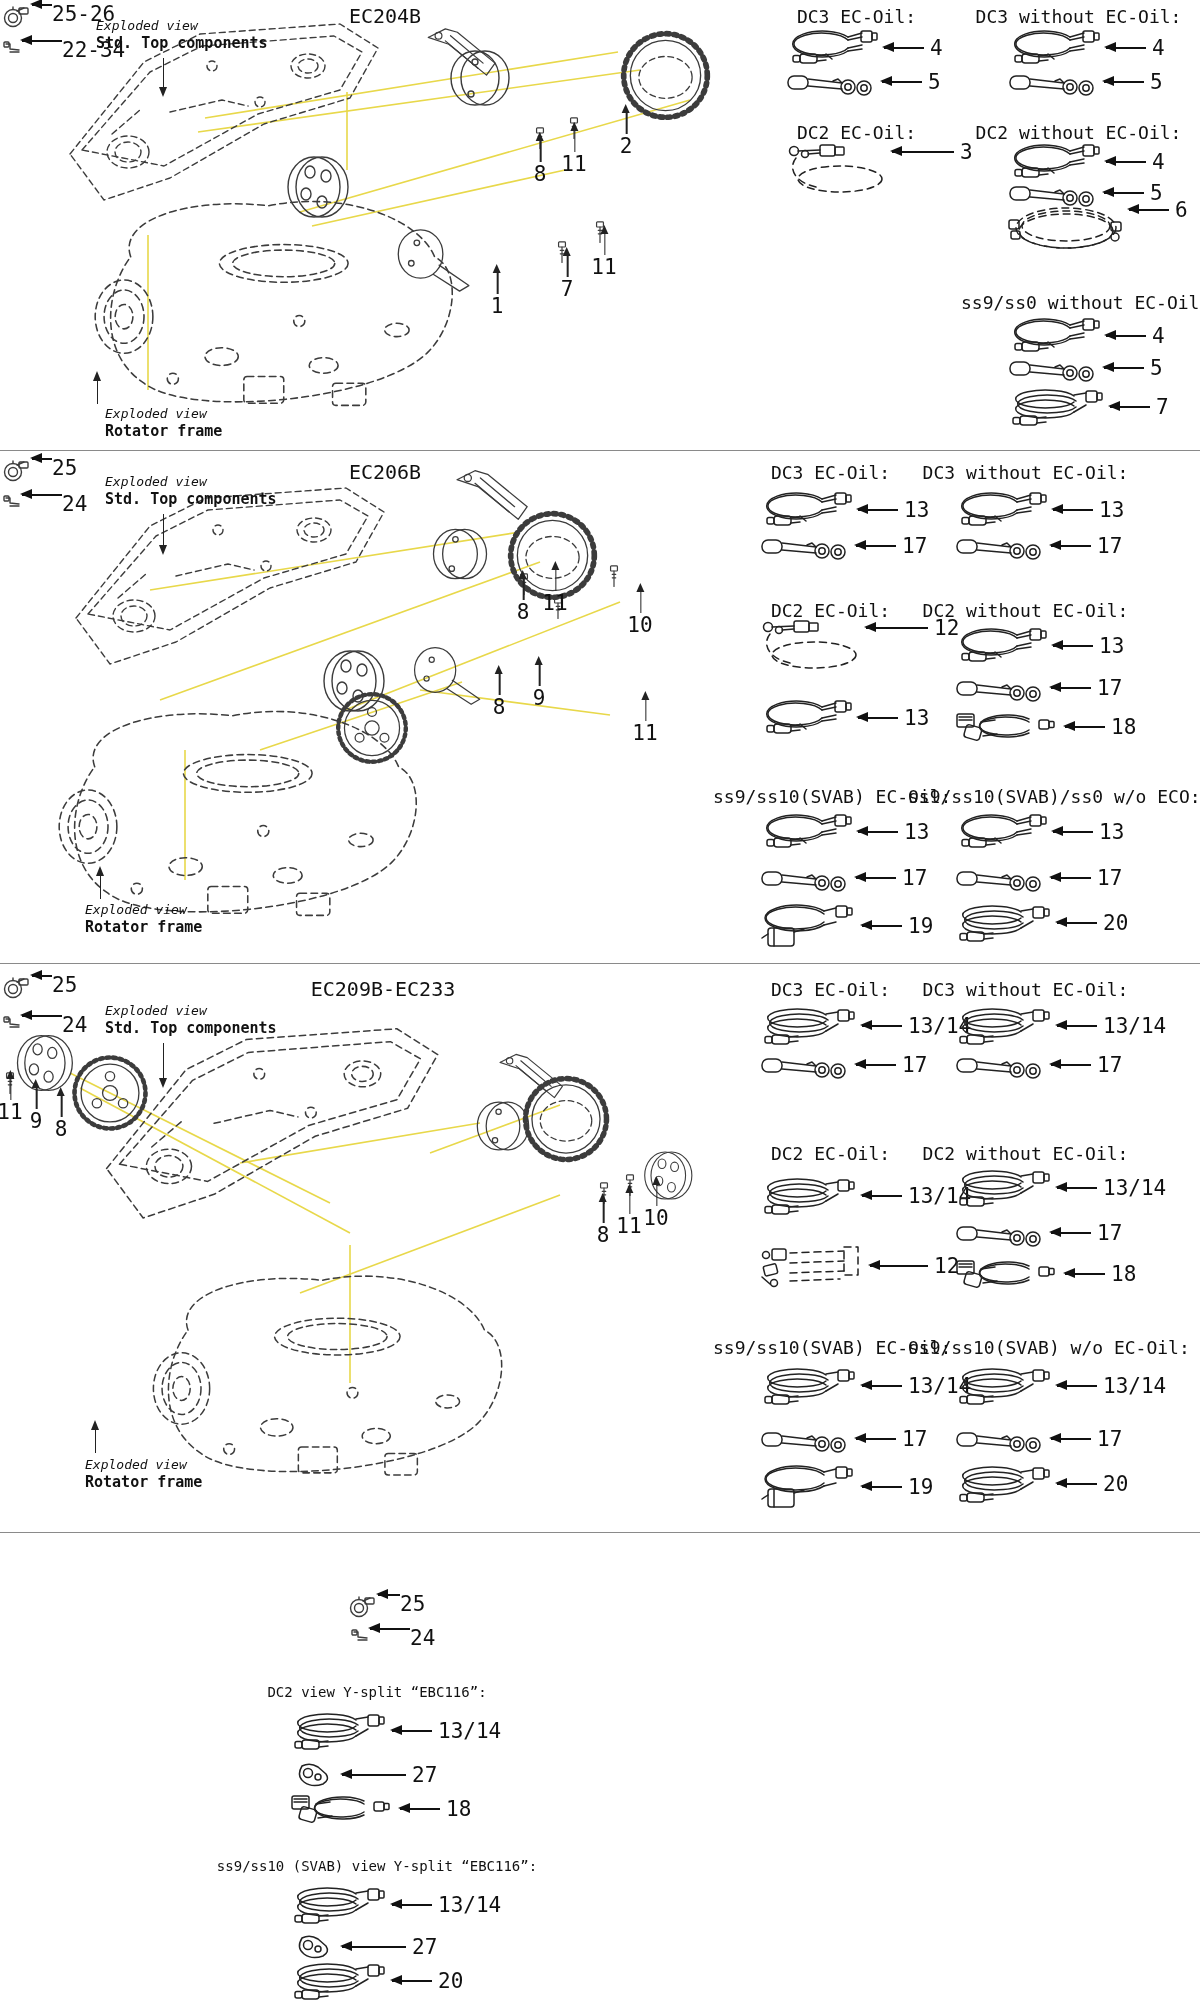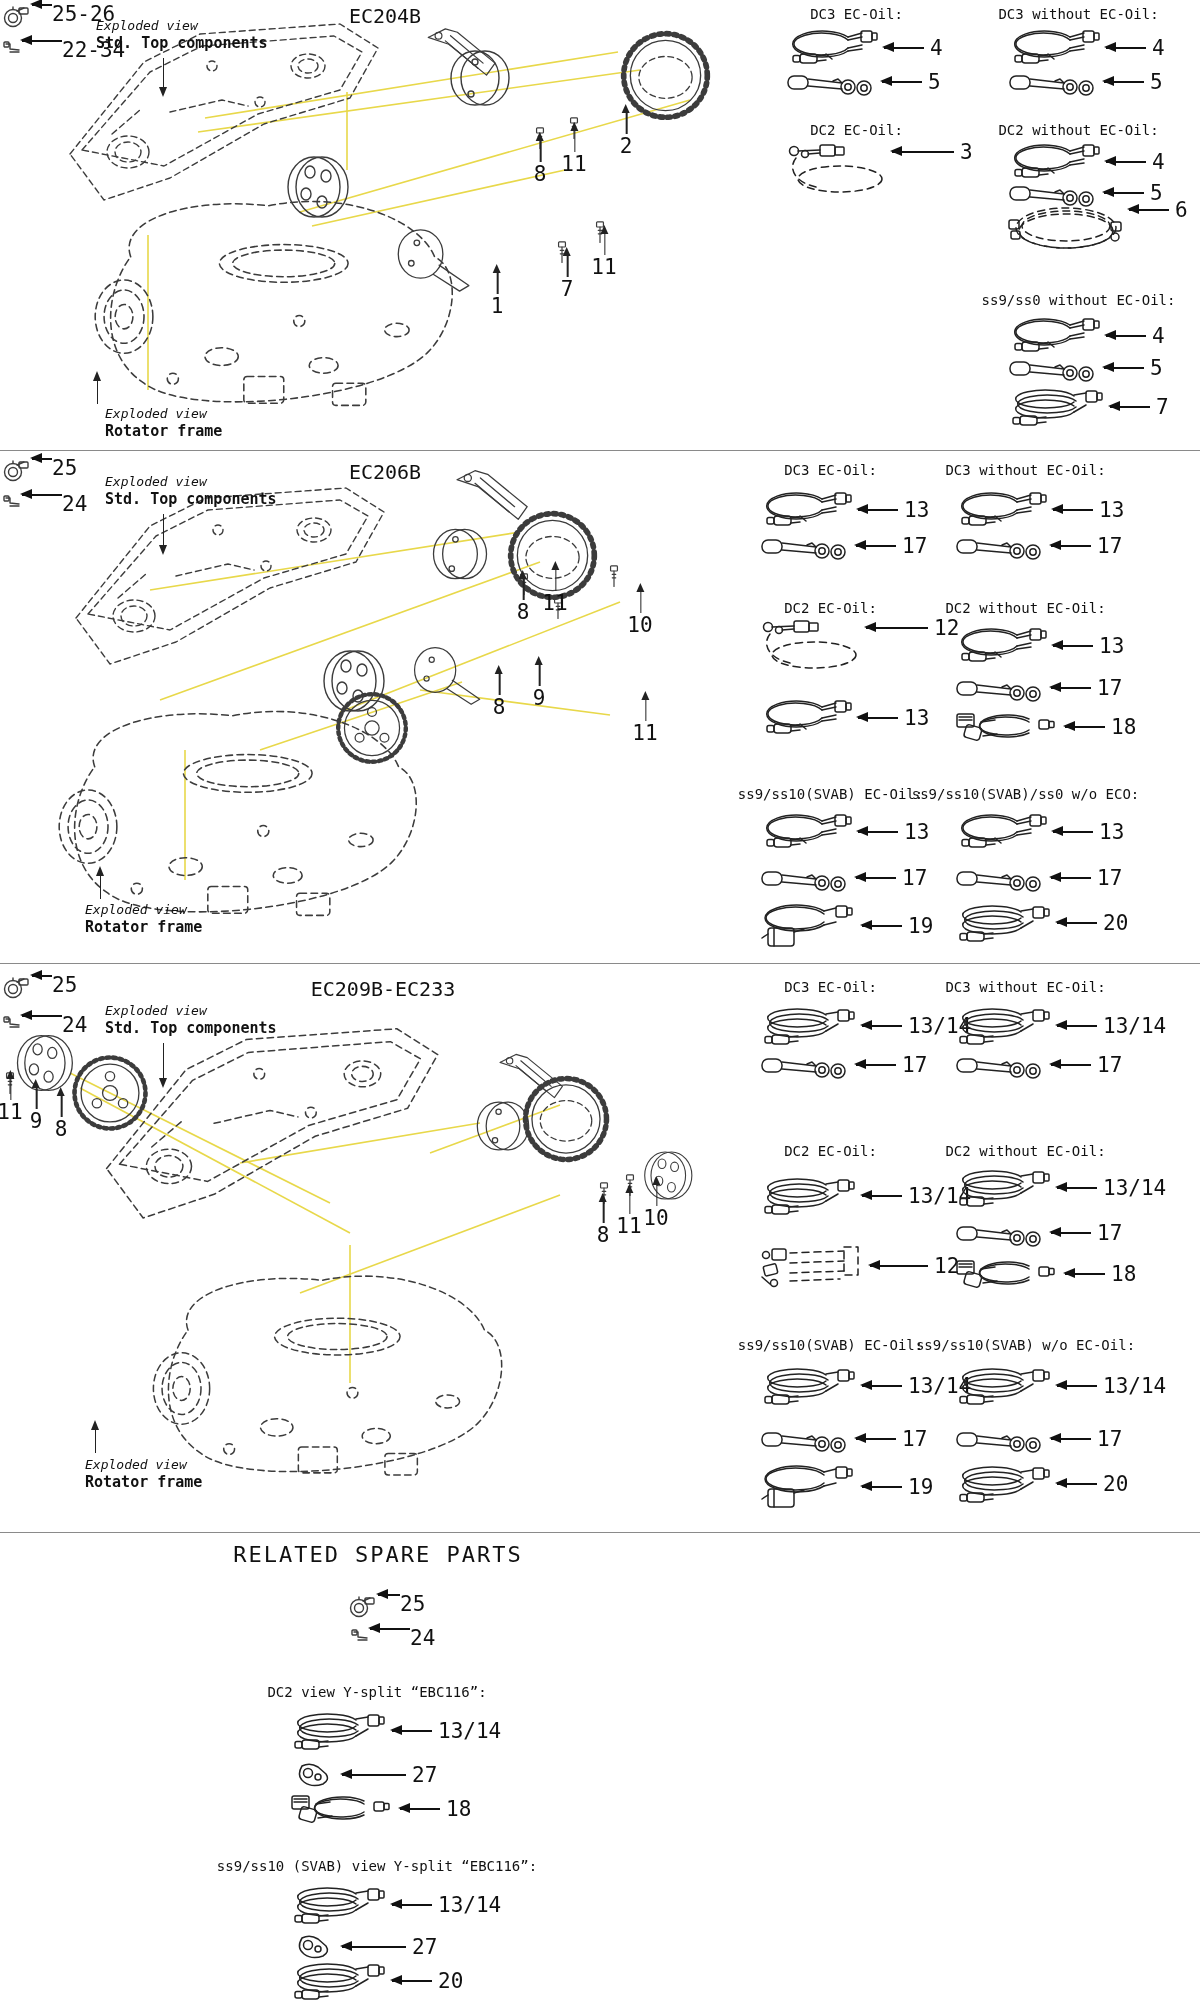--- a/index.html
+++ b/index.html
@@ -5,21 +5,21 @@
   html,body{margin:0;padding:0;background:#fff;}
   .canvas{position:relative;width:1200px;height:2001px;background:#fff;overflow:hidden;
           font-family:"DejaVu Sans Mono","Liberation Mono",monospace;color:#111;}
   .band{position:absolute;left:0;width:1200px;}
   .divider{position:absolute;left:0;width:1200px;height:1px;background:#8a8a8a;}
   .title{position:absolute;width:180px;text-align:center;font-size:20px;white-space:nowrap;}
   .title-lg{position:absolute;left:178px;width:400px;text-align:center;font-size:22px;letter-spacing:2px;white-space:nowrap;}
   .note{position:absolute;white-space:nowrap;line-height:1.25;}
   .note .nv{font-style:italic;font-size:13px;}
   .note .nb{font-weight:bold;font-size:15px;}
-  .ghead{position:absolute;width:235px;text-align:center;font-size:14px;white-space:nowrap;}
+  .ghead{position:absolute;width:235px;text-align:center;font-size:18px;white-space:nowrap;}
   .rhead{position:absolute;left:177px;width:400px;text-align:center;font-size:14px;white-space:nowrap;}
   .irow{position:absolute;display:flex;align-items:center;gap:6px;}
   .irow.top{align-items:flex-start;}
   .irow.top .iarrow{margin-top:9px;}
   .irow.top .inum{margin-top:0;}
   .iarrow{display:inline-block;height:2px;background:#111;position:relative;flex:0 0 auto;}
   .iarrow::before{content:"";position:absolute;left:-2px;top:-5px;width:0;height:0;
     border-right:12px solid #111;border-top:5px solid transparent;border-bottom:5px solid transparent;}
   .inum{font-size:21px;line-height:1;white-space:nowrap;}
   .callout{position:absolute;font-size:21px;line-height:1;transform:translateX(-50%);}
@@ -919,21 +919,20 @@
             <rect x="5" y="31.5" width="7" height="6.5" rx="2" stroke="#222" fill="none" stroke-width="1.5" stroke-linecap="round" stroke-linejoin="round"></rect>
     <path stroke="#222" fill="none" stroke-width="1.5" stroke-linecap="round" stroke-linejoin="round" d="M29,32 L38,31 M29,37 L38,36"></path>
           </svg>
           <span class="iarrow" style="width:40px"></span>
           <span class="inum">20</span>
         </div>
       </div>
   </section>
 
   <section class="band" style="top:1532px;height:469px">
-    <div class="title-lg" style="top:10px">RELATED SPARE PARTS</div>
 
     <div class="crow" style="left:348px;top:62px">
       <span>
         <svg width="30" height="26" viewBox="0 0 30 26">
             <g class="sk">
               <circle cx="11" cy="14" r="8.5"></circle>
               <circle cx="11" cy="14" r="4.5"></circle>
               <path d="M11,5.5 L11,3 M15,7 L22,4"></path>
               <rect x="17" y="4" width="9" height="6" rx="1"></rect>
             </g>

